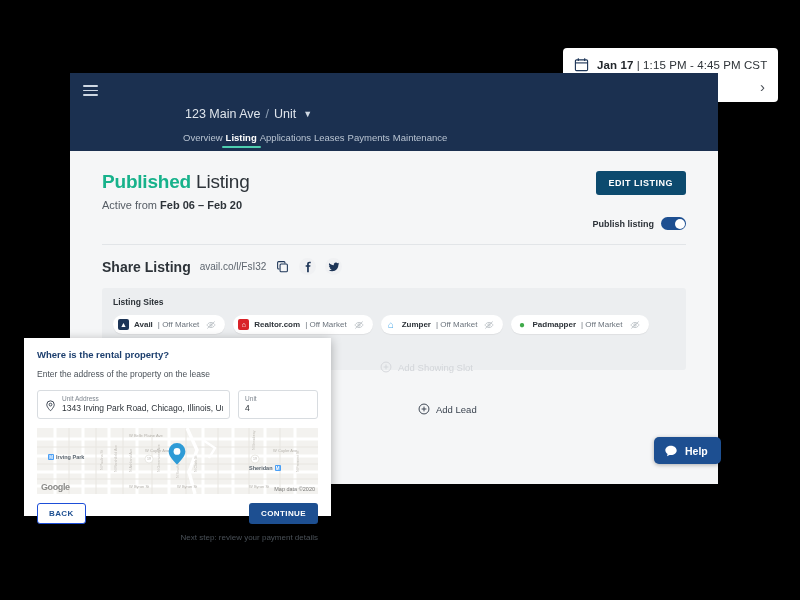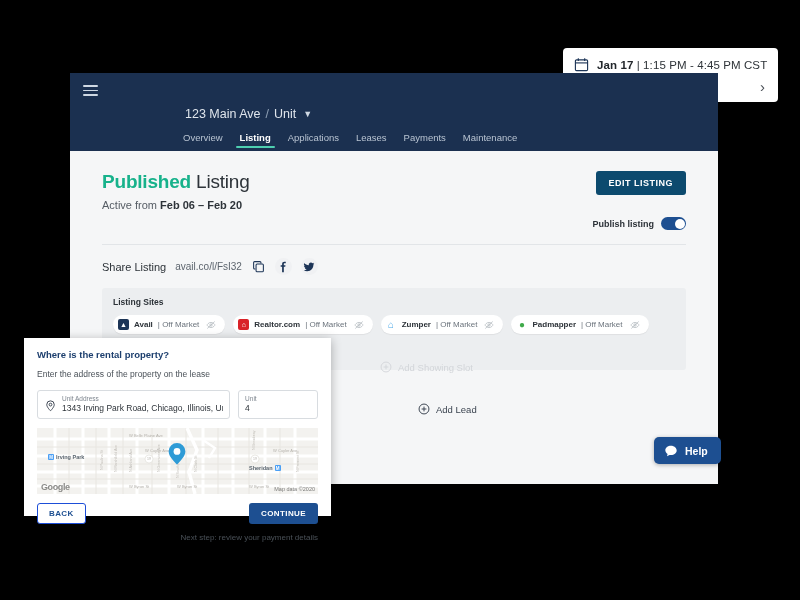--- a/index.html
+++ b/index.html
@@ -65,21 +65,21 @@
   .breadcrumb {
     position: absolute; left: 115px; top: 34px;
     display: flex; align-items: center; gap: 5px;
     font-size: 12.5px; color: #dfe5ec;
   }
   .breadcrumb .sep { color: #8fa0b5; }
   .bc-caret { font-size: 9px; color: #cfd8e3; margin-left: 2px;}
 
   .tabs {
     position: absolute; left: 113px; top: 59px;
-    display: flex; gap: 17px;
+    display: flex; gap: 3px;
   }
   .tab {
     font-size: 9.5px;
     color: #b9c4d2;
     padding-bottom: 5px;
     position: relative;
     white-space: nowrap;
   }
   .tab.active { color: #ffffff; font-weight: bold; }
   .tab.active::after {
@@ -120,21 +120,21 @@
   .toggle .knob {
     position: absolute; right: 1.5px; top: 1.5px;
     width: 10px; height: 10px; border-radius: 50%;
     background: #ffffff;
   }
 
   .divider { height:1px; background: #e2e5e8; margin-top: 14px; }
 
   
   .share-row { display: flex; align-items: center; gap: 9px; margin-top: 13px; }
-  .share-label { font-size: 11px; font-weight: normal; color: #2d3339; }
+  .share-label { font-size: 14px; font-weight: bold; color: #2d3339; }
   .share-url { font-size: 10px; color: #5d656e; }
   .ic-btn { width: 15px; height: 15px; color: #1d3557; display:flex; align-items:center; justify-content:center;}
   .ic-round { width: 17px; height: 17px; border-radius: 50%; background: #f0f1f3;
      display:flex; align-items:center; justify-content:center; color:#1d3557;}
 
   
   .sites-card {
     margin-top: 13px;
     background: #eceef0;
     border-radius: 3px;

